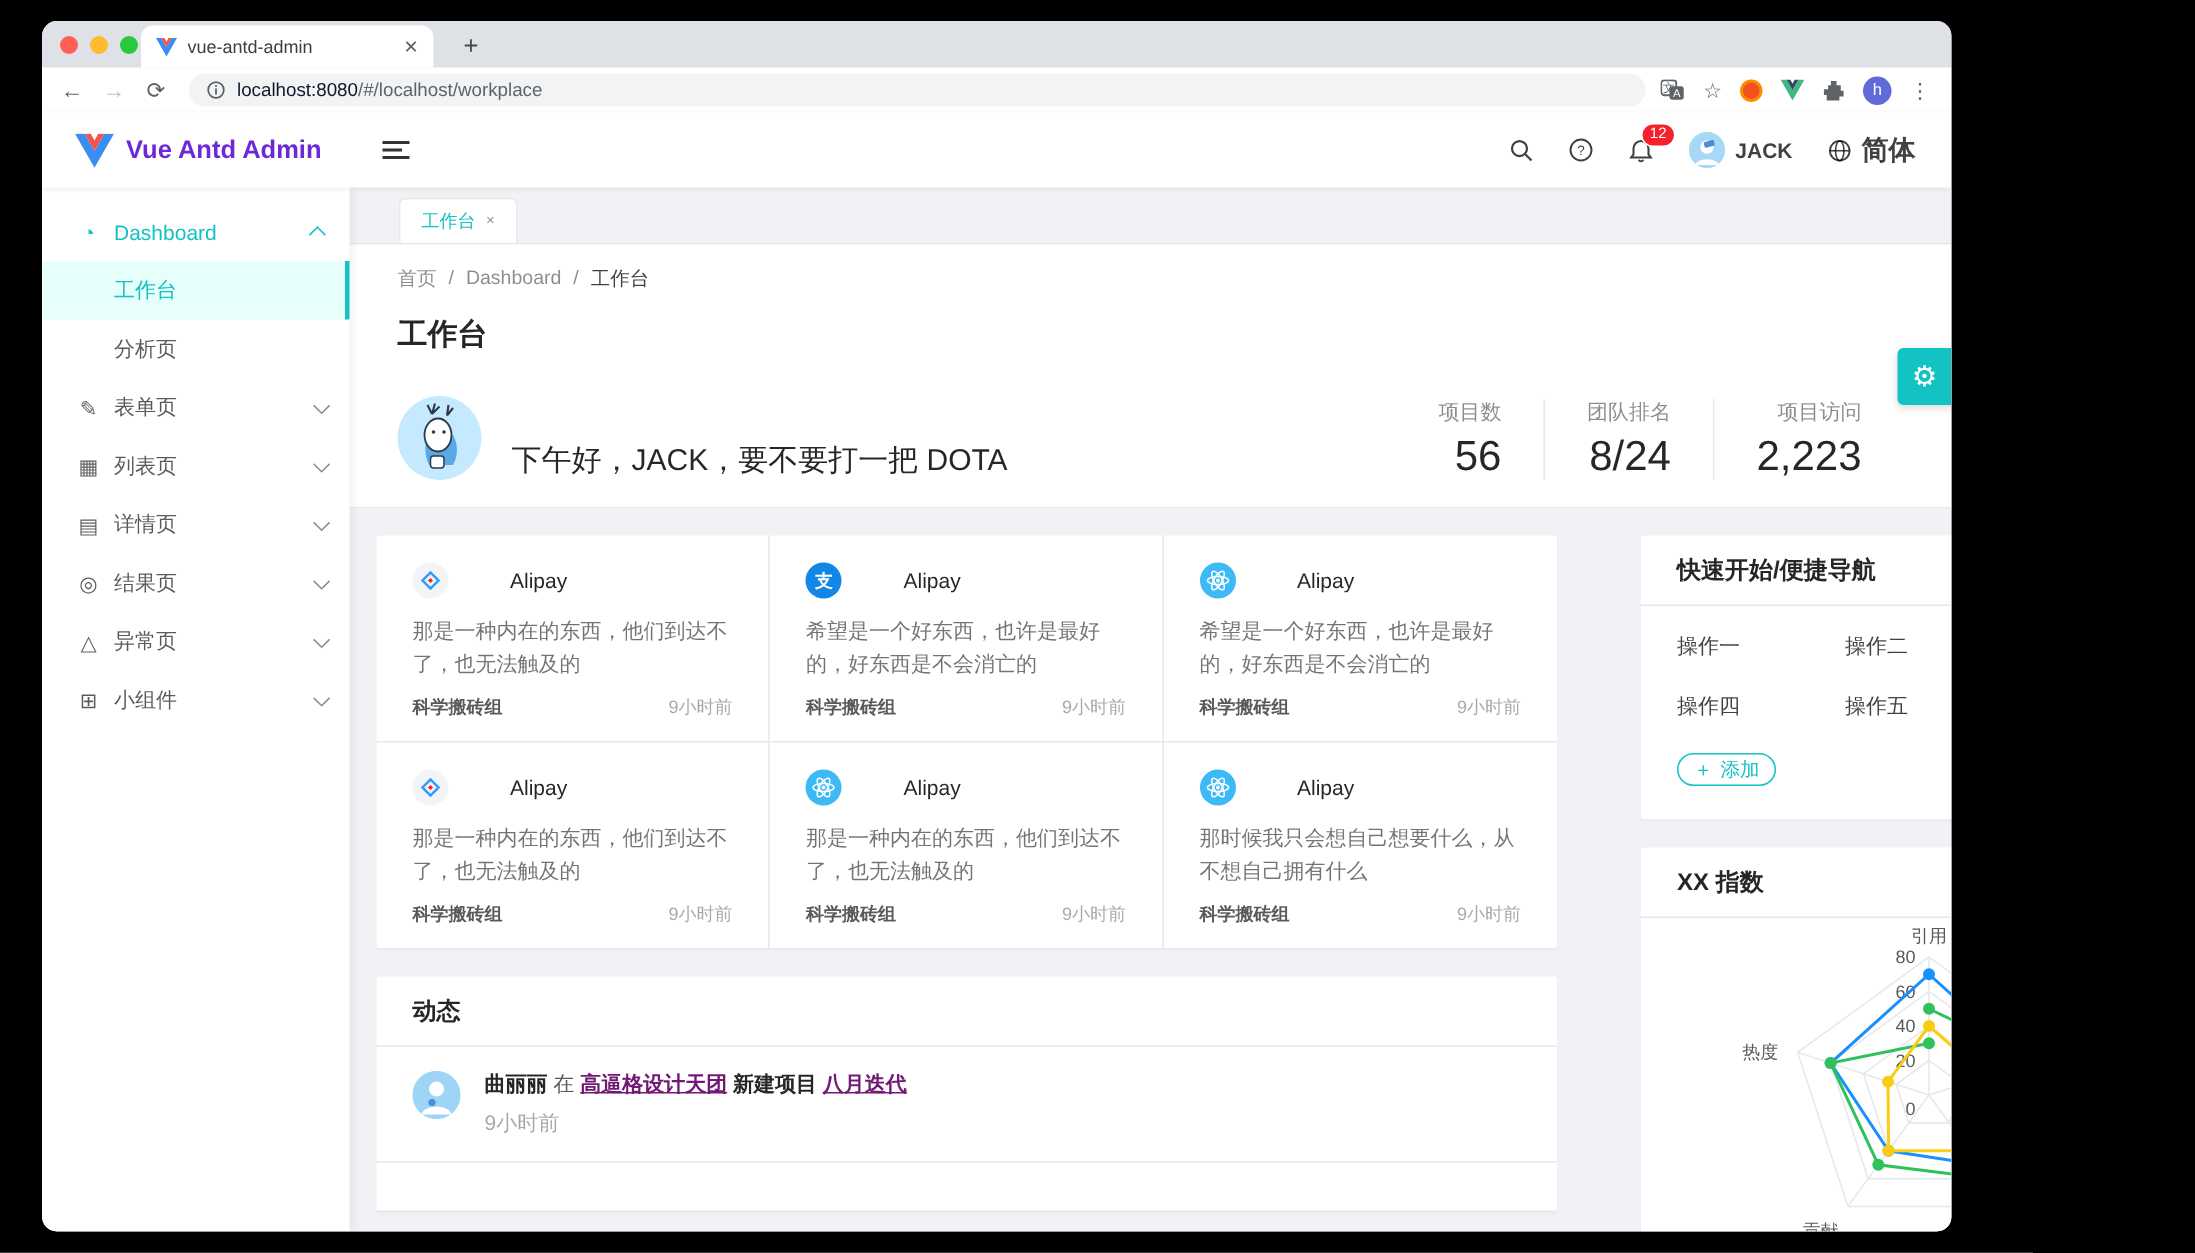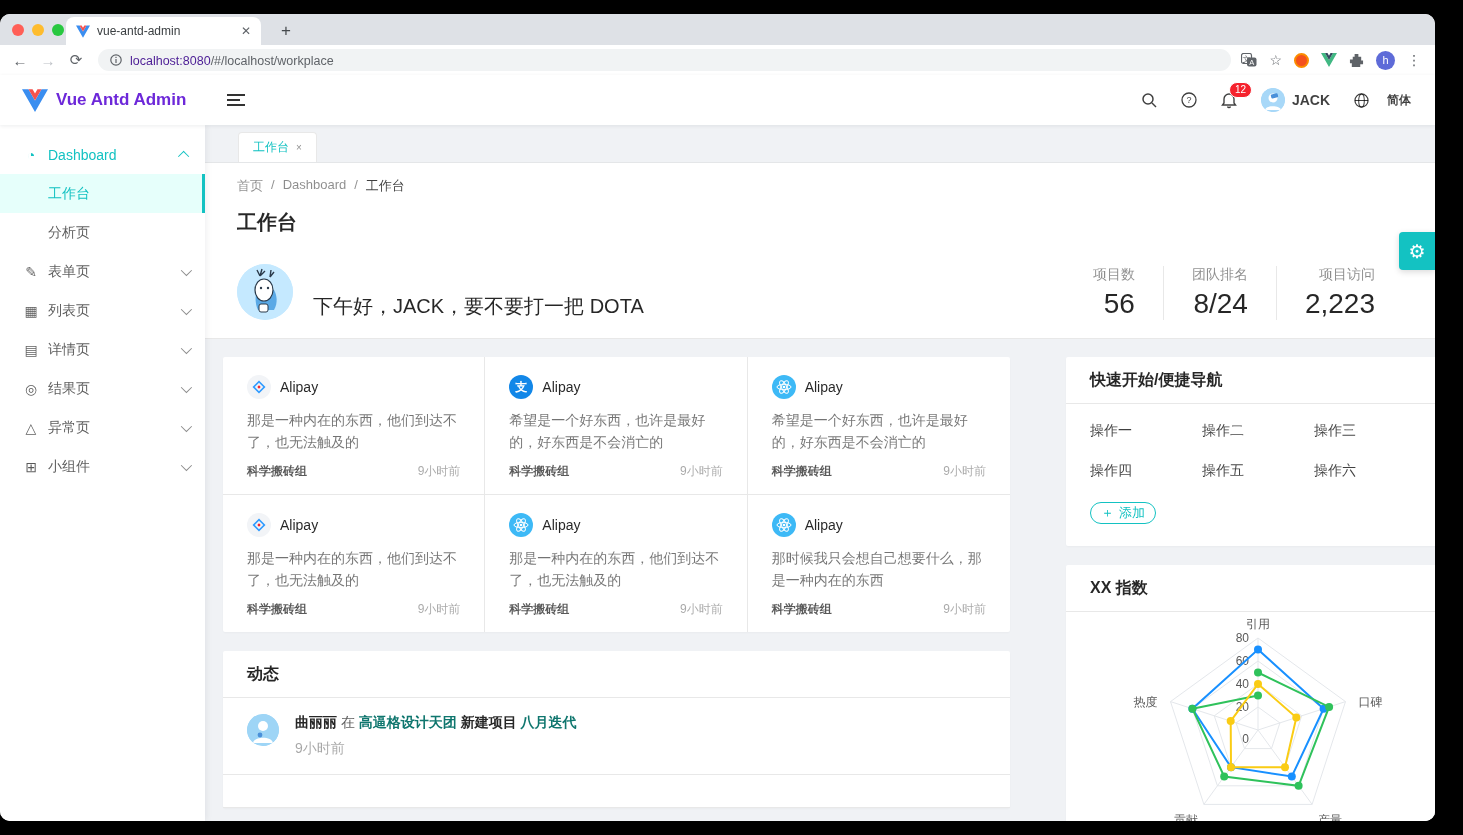--- a/index.html
+++ b/index.html
@@ -1,33 +1,33 @@
 <!DOCTYPE html>
 <html><head>
 <meta charset="utf-8">
 <style>
   * { margin:0; padding:0; box-sizing:border-box; }
   html,body { width:1463px; height:835px; background:#000; font-family:"Liberation Sans", sans-serif; overflow:hidden; }
-  .window { position:absolute; left:0; top:14px; width:1435px; height:807px; border-radius:10px; overflow:hidden; background:#fff; }
+  .window { position:absolute; left:28px; top:14px; width:1273px; height:807px; border-radius:10px; overflow:hidden; background:#fff; }
 
   
   .tabstrip { height:31px; background:#dee1e6; display:flex; align-items:center; position:relative; }
   .traffic { display:flex; gap:8px; margin-left:12px; }
   .traffic span { width:12px; height:12px; border-radius:50%; display:block; }
   .t-red{background:#ff5f57;} .t-yellow{background:#febc2e;} .t-green{background:#28c840;}
   .tab { position:absolute; left:66px; bottom:0; width:195px; height:28px; background:#fff; border-radius:8px 8px 0 0; display:flex; align-items:center; padding:0 10px; gap:7px; }
   .tab-title { font-size:12px; color:#3c4043; flex:1; white-space:nowrap; overflow:hidden; }
   .tab-close { color:#5f6368; font-size:12px; cursor:pointer; }
   .newtab-btn { position:absolute; left:274px; bottom:4px; color:#45494d; font-size:17px; line-height:20px; width:24px; text-align:center; }
 
   .toolbar { height:30px; background:#fff; display:flex; align-items:center; padding:0 8px; gap:4px; }
   .nav-ico { width:24px; text-align:center; font-size:15px; color:#5f6368; }
   .nav-ico.disabled { color:#bdc1c6; }
   .urlbar { flex:1; height:22px; background:#f1f3f4; border-radius:12px; display:flex; align-items:center; padding:0 12px; gap:8px; margin:0 6px; }
-  .url-host { font-size:12.5px; color:#4c1d95; }
+  .url-host { font-size:12.5px; color:#0f172a; }
   .url-rest { font-size:12.5px; color:#5f6368; }
   .ext-row { display:flex; align-items:center; gap:12px; padding-right:6px; }
   .ext-orange { width:15px; height:15px; border-radius:50%; background:#f4511e; border:2px solid #fb8c00; }
   .profile-chip { width:19px; height:19px; border-radius:50%; background:#5e6bd8; color:#fff; font-size:11px; display:flex; align-items:center; justify-content:center; }
   .kebab { color:#5f6368; font-size:14px; }
   .star { color:#5f6368; font-size:14px; }
 
   
   .app-header { height:50px; background:#fff; display:flex; align-items:center; box-shadow:0 1px 4px rgba(0,21,41,.08); position:relative; z-index:5; }
   .brand { width:205px; display:flex; align-items:center; gap:8px; padding-left:22px; }
@@ -35,21 +35,21 @@
   .fold-ico { margin-left:22px; width:18px; display:flex; flex-direction:column; gap:3px; }
   .fold-ico i { height:2px; background:#333; display:block; }
   .fold-ico i:nth-child(2){ width:70%; }
   .hdr-right { margin-left:auto; display:flex; align-items:center; gap:24px; padding-right:24px; }
   .hicon { color:rgba(0,0,0,.75); display:flex; align-items:center; }
   .bell-wrap { position:relative; }
   .badge { position:absolute; top:-10px; left:8px; background:#f5222d; color:#fff; border-radius:9px; font-size:10px; line-height:14px; padding:0 5px; border:1px solid #fff; }
   .user-wrap { display:flex; align-items:center; gap:7px; }
   .user-avatar { width:24px; height:24px; border-radius:50%; background:#a8d8f8; display:flex; align-items:center; justify-content:center; overflow:hidden; }
   .user-name { font-size:14px; color:rgba(0,0,0,.75); font-weight:bold; }
-  .lang-wrap { display:flex; align-items:center; gap:18px; font-size:12px; color:rgba(0,0,0,.75); font-weight:bold; }
+  .lang-wrap { display:flex; align-items:center; gap:7px; font-size:18px; color:rgba(0,0,0,.75); font-weight:bold; }
 
   
   .app-body { display:flex; height:calc(807px - 31px - 30px - 50px); }
   .sidebar { width:205px; background:#fff; box-shadow:2px 0 6px rgba(0,21,41,.06); z-index:4; padding-top:10px; }
   .menu-item { height:39px; display:flex; align-items:center; padding:0 16px 0 24px; font-size:14px; color:rgba(0,0,0,.65); cursor:pointer; position:relative; }
   .menu-item .mi-ico { width:14px; margin-right:10px; font-size:14px; text-align:center; }
   .menu-item.parent-active { color:#13c2c2; }
   .menu-item.child { padding-left:48px; }
   .menu-item.active { background:#e6fffb; color:#13c2c2; }
   .menu-item.active::after { content:""; position:absolute; right:0; top:0; bottom:0; width:3px; background:#13c2c2; }
@@ -88,34 +88,34 @@
   
   .proj-grid { display:grid; grid-template-columns:repeat(3,1fr); }
   .proj-cell { padding:18px 24px 14px 24px; border-right:1px solid #e8e8e8; border-bottom:1px solid #e8e8e8; }
   .proj-cell:nth-child(3n) { border-right:none; }
   .proj-cell:nth-child(n+4) { border-bottom:none; }
   .proj-top { display:flex; align-items:center; gap:9px; }
   .pc-icon { width:24px; height:24px; border-radius:50%; flex:none; display:flex; align-items:center; justify-content:center; }
   .pc-icon.antd { background:#f2f4f7; }
   .pc-icon.alipay { background:#1287e8; color:#fff; font-size:12px; font-weight:bold; }
   .pc-icon.react { background:#3db9f6; }
-  .proj-name { font-size:14px; color:rgba(0,0,0,.85); font-weight:500; }
+  .proj-name { font-size:14px; color:rgba(0,0,0,.85); font-weight:500;margin-left:32px; }
   .proj-desc { margin-top:10px; font-size:14px; line-height:22px; height:44px; color:rgba(0,0,0,.55); overflow:hidden; }
   .proj-foot { margin-top:10px; display:flex; align-items:center; font-size:12px; }
   .proj-group { color:rgba(0,0,0,.65); font-weight:bold; }
   .proj-time { margin-left:auto; color:rgba(0,0,0,.35); }
 
   
   .act-card { margin-top:19px; }
   .act-item { display:flex; padding:16px 24px; border-bottom:1px solid #e8e8e8; }
   .act-avatar { width:32px; height:32px; border-radius:50%; background:#9ed5f6; flex:none; overflow:hidden; }
   .act-body { margin-left:16px; }
   .act-line { font-size:14px; color:rgba(0,0,0,.65); }
   .act-line b { color:rgba(0,0,0,.85); font-weight:bold; }
-  .act-link { color:#0f766e; font-weight:bold; cursor:pointer; }
+  .act-link { color:#701a75; font-weight:bold; cursor:pointer;text-decoration:underline; }
   .act-time { margin-top:8px; font-size:14px; color:rgba(0,0,0,.35); }
 
   
   .qn-body { display:grid; grid-template-columns:repeat(3,1fr); row-gap:22px; padding:18px 24px 22px 24px; }
   .qn-link { font-size:14px; color:rgba(0,0,0,.75); cursor:pointer; }
   .qn-add { display:inline-flex; align-items:center; gap:5px; color:#13c2c2; border:1px solid #13c2c2; border-radius:12px; font-size:13px; padding:1px 10px; cursor:pointer; width:max-content; }
 
   
   .radar-card { margin-top:19px; height:330px; }
   .rtick { font-size:12px; fill:#595959; }
@@ -436,21 +436,21 @@
                         <g stroke="#fff" stroke-width="1" fill="none">
                           <ellipse cx="8" cy="8" rx="7" ry="2.7"></ellipse>
                           <ellipse cx="8" cy="8" rx="7" ry="2.7" transform="rotate(60 8 8)"></ellipse>
                           <ellipse cx="8" cy="8" rx="7" ry="2.7" transform="rotate(120 8 8)"></ellipse>
                         </g>
                         <circle cx="8" cy="8" r="1.3" fill="#fff"></circle>
                       </svg>
                   </span>
                   <span class="proj-name">Alipay</span>
                 </div>
-                <div class="proj-desc">那时候我只会想自己想要什么，那是一种内在的东西</div>
+                <div class="proj-desc">那时候我只会想自己想要什么，从不想自己拥有什么</div>
                 <div class="proj-foot">
                   <span class="proj-group">科学搬砖组</span>
                   <span class="proj-time">9小时前</span>
                 </div>
               </div>
 
             </div>
           </div>
 
           <div class="card act-card">

